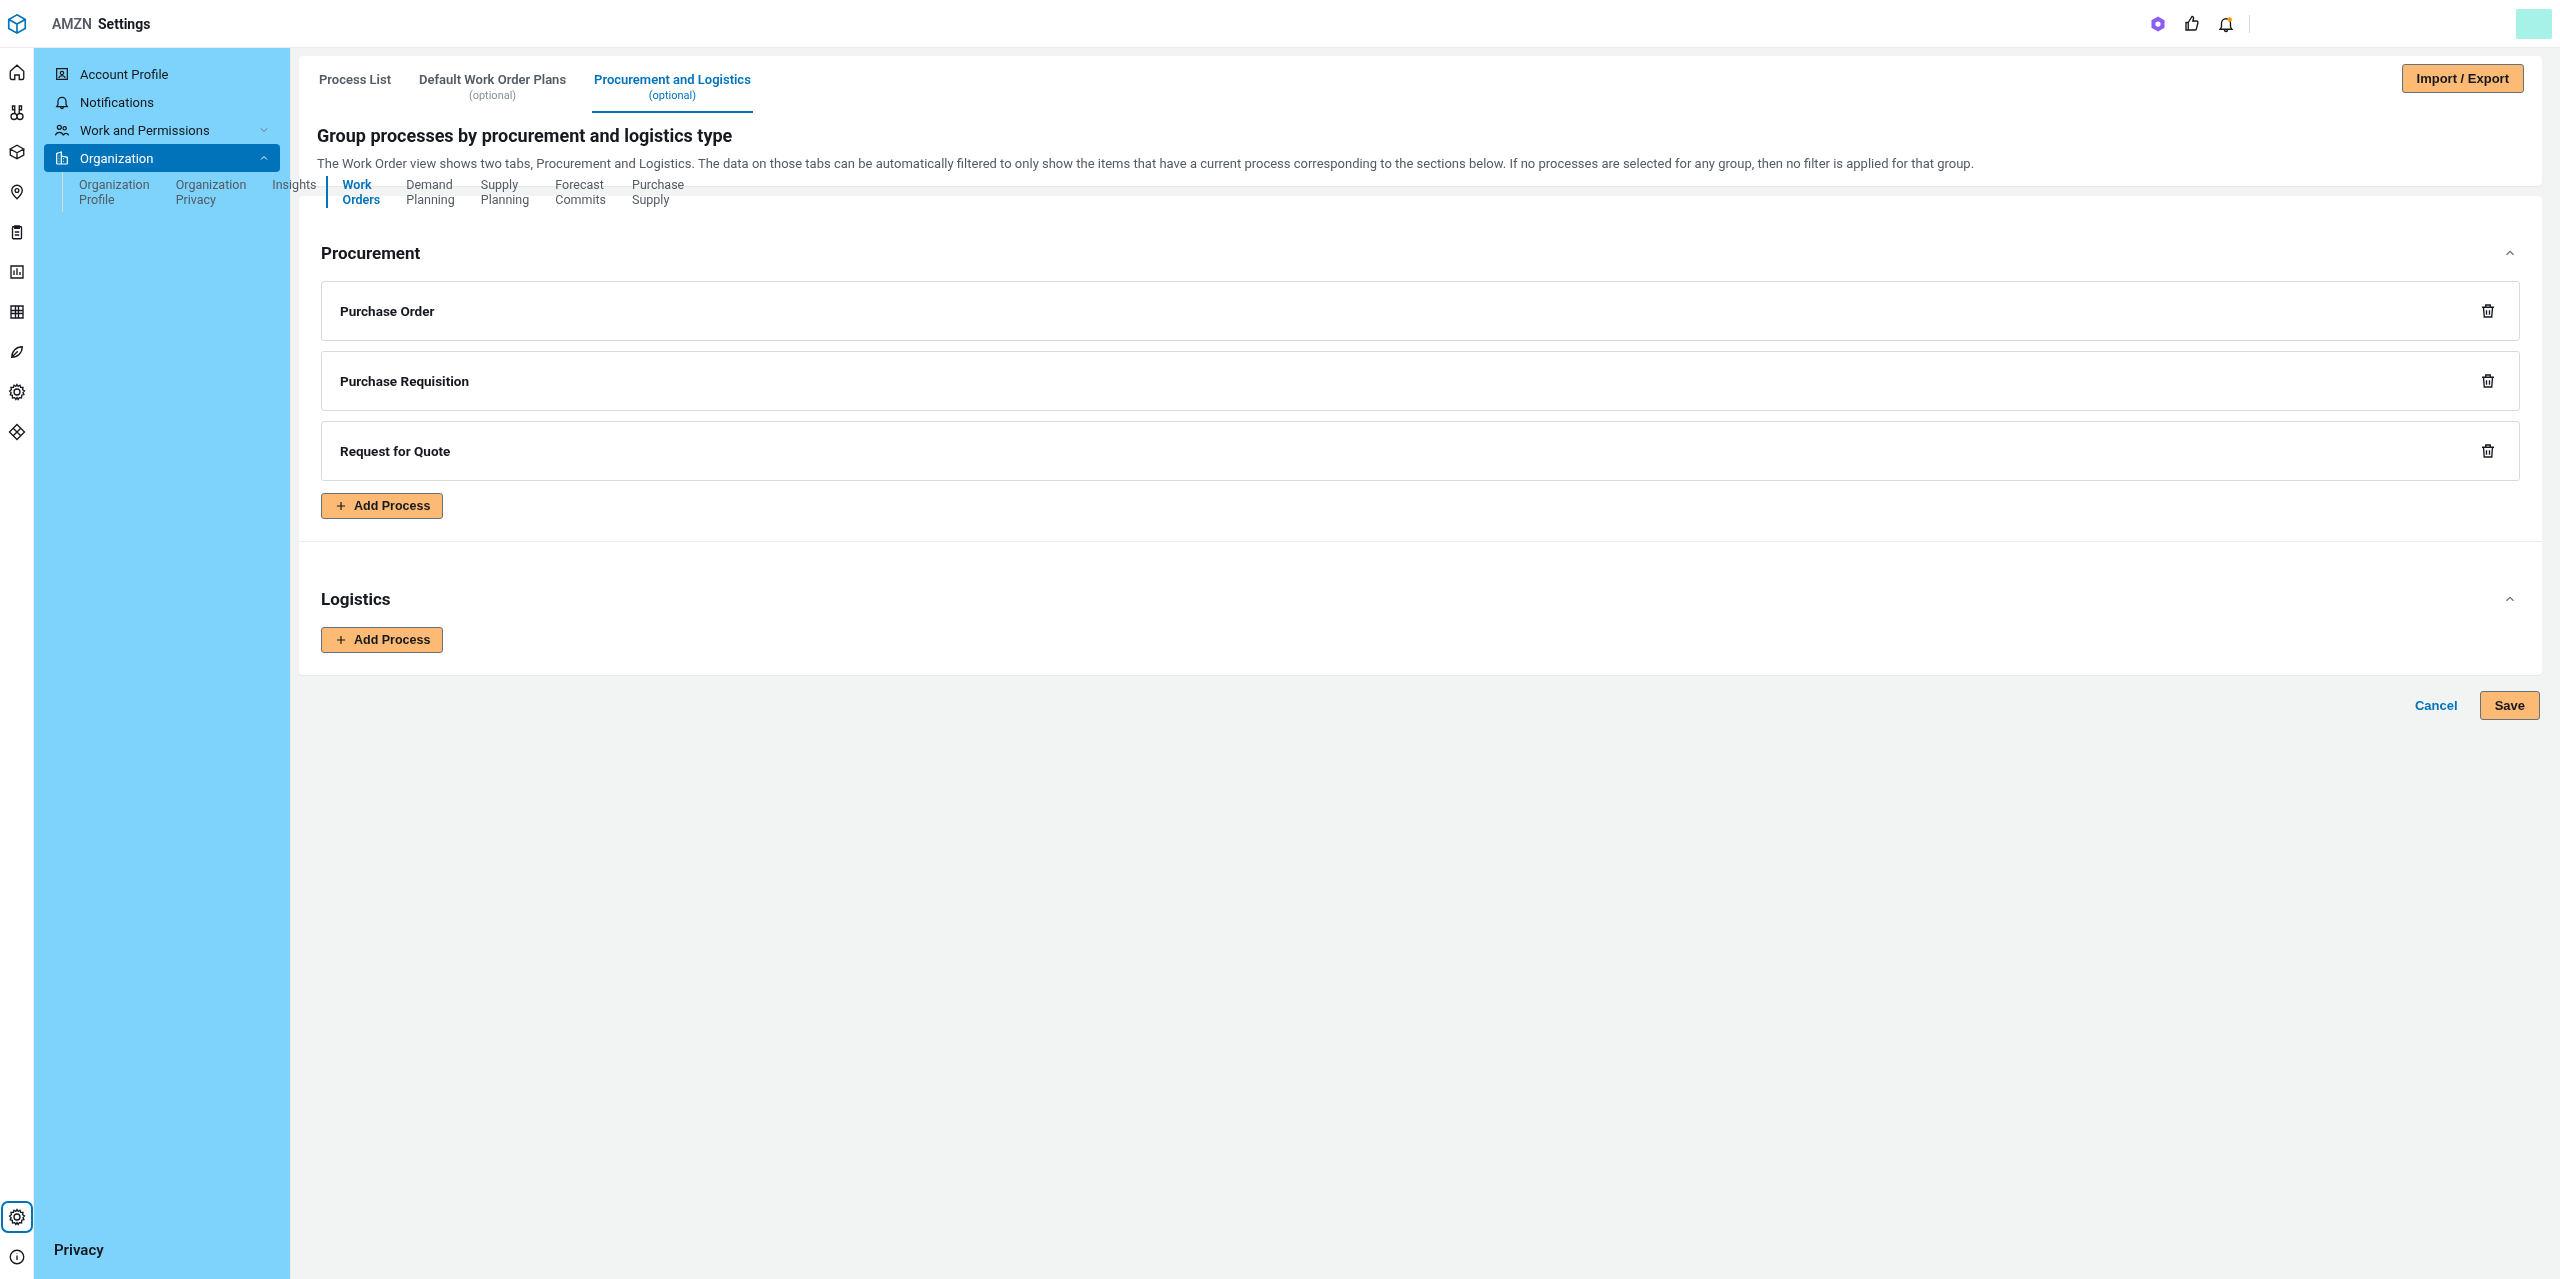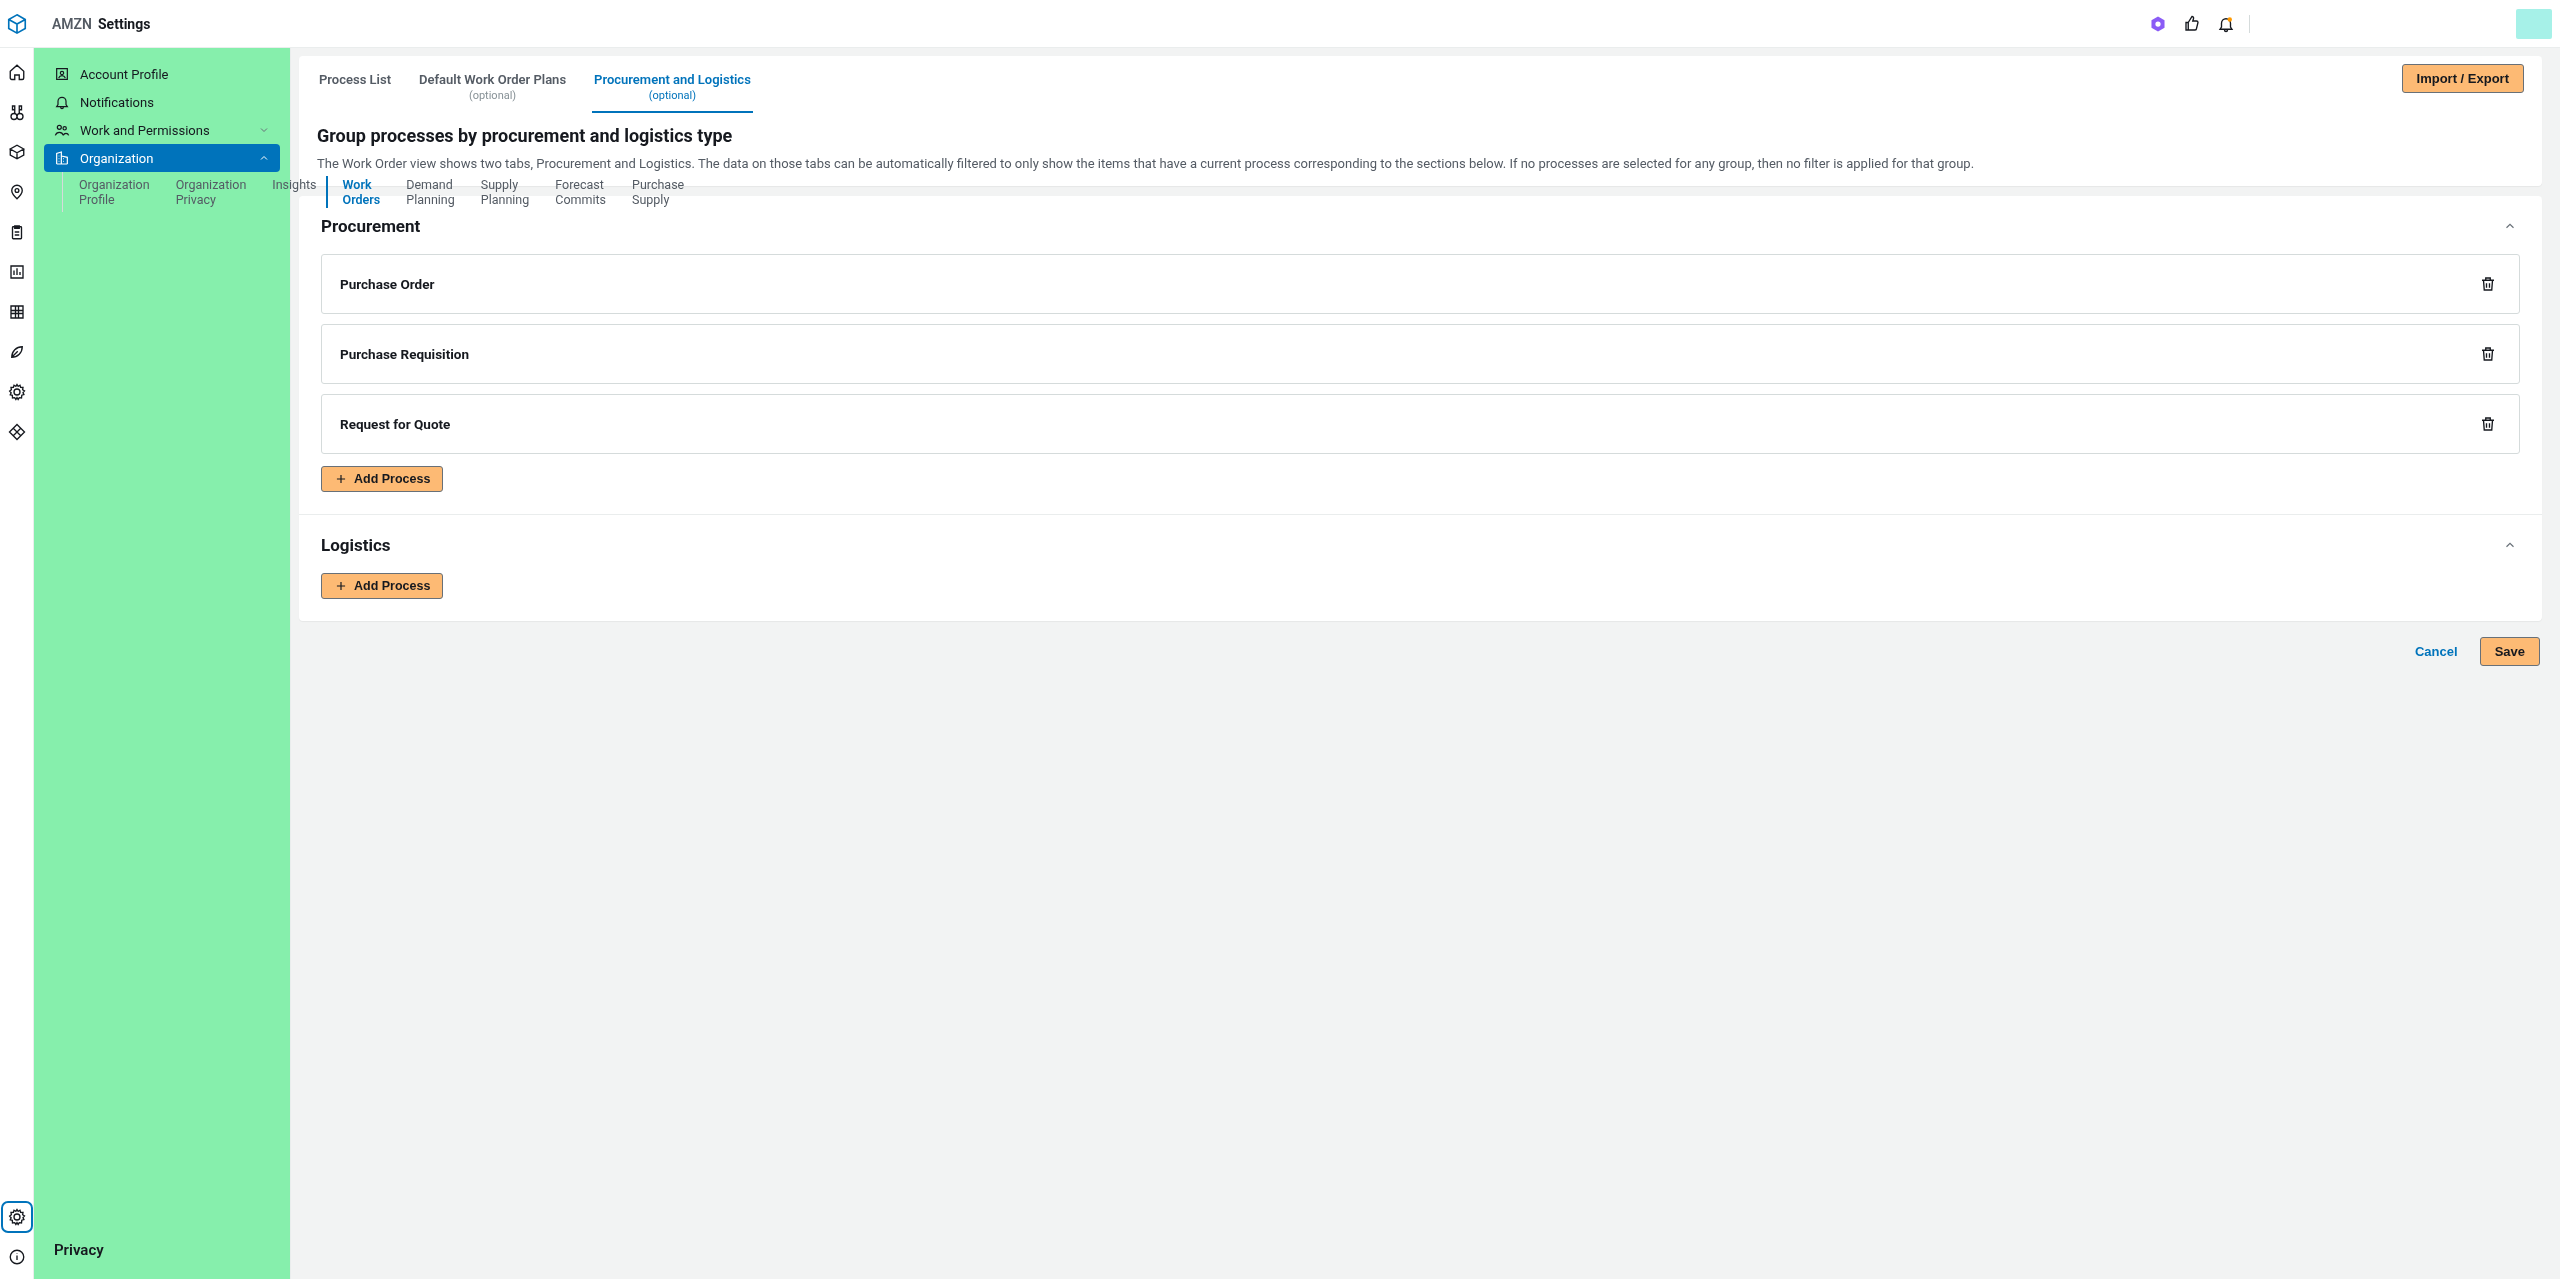--- a/index.html
+++ b/index.html
@@ -42,21 +42,21 @@
     width:24px; height:24px; display:flex; align-items:center; justify-content:center;
     cursor:pointer; border-radius:4px; color:#16191f;
   }
   .rail .rail-btn.active {
     outline:2px solid #0073bb; outline-offset:2px; border-radius:3px;
   }
   .rail .rail-spacer { flex:1; }
 
   
   .settings-nav {
-    width: 257px; border-right:1px solid #eaeded; background:#86efac;
+    width: 257px; border-right:1px solid #eaeded; background:#7dd3fc;
     display:flex; flex-direction:column; padding: 12px 10px;
     font-size:13px;
   }
   .nav-item {
     display:flex; align-items:center; gap:10px;
     padding: 6px 10px; border-radius:4px; cursor:pointer; color:#16191f;
     position:relative;
   }
   .nav-item .chev { margin-left:auto; color:#687078; }
   .nav-item.expandable { }
@@ -125,21 +125,21 @@
     font-size:18px; font-weight:700; margin:12px 0 8px 0;
   }
   .header-card p.desc {
     color:#545b64; font-size:13px; line-height:1.5;
   }
 
   
   .section-card { padding: 0; }
   .section-block { padding: 20px 22px 22px 22px; }
   .section-title-row {
-    display:flex; align-items:center; justify-content:space-between;
+    display:flex; align-items:center; justify-content:space-between;margin-top:27px;
   }
   .section-title-row h3 { font-size:17px; font-weight:700; }
   .caret {
     color:#687078; cursor:pointer; width:20px; height:20px; display:flex; align-items:center; justify-content:center;
   }
 
   .process-list { display:flex; flex-direction:column; gap:10px; margin-top:18px; }
   .process-row {
     border:1px solid #d5dbdb; border-radius:3px;
     display:flex; align-items:center; justify-content:space-between;

